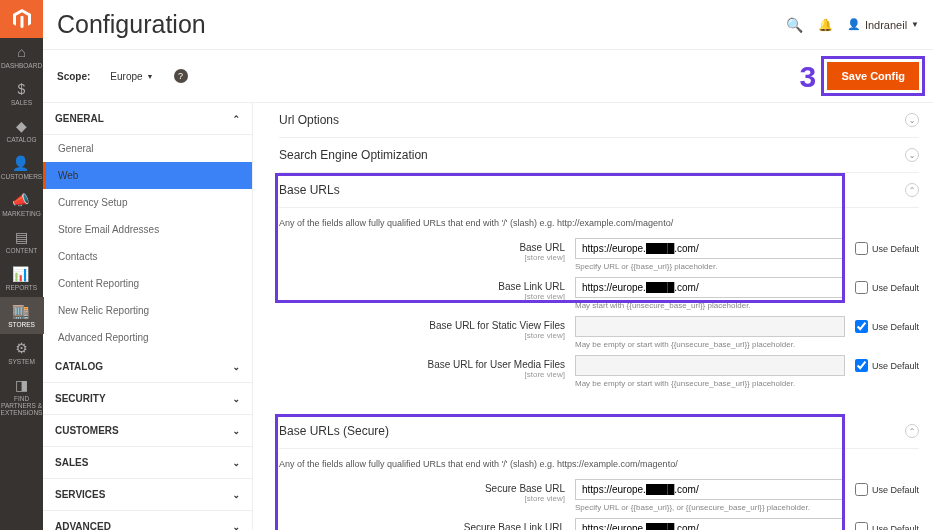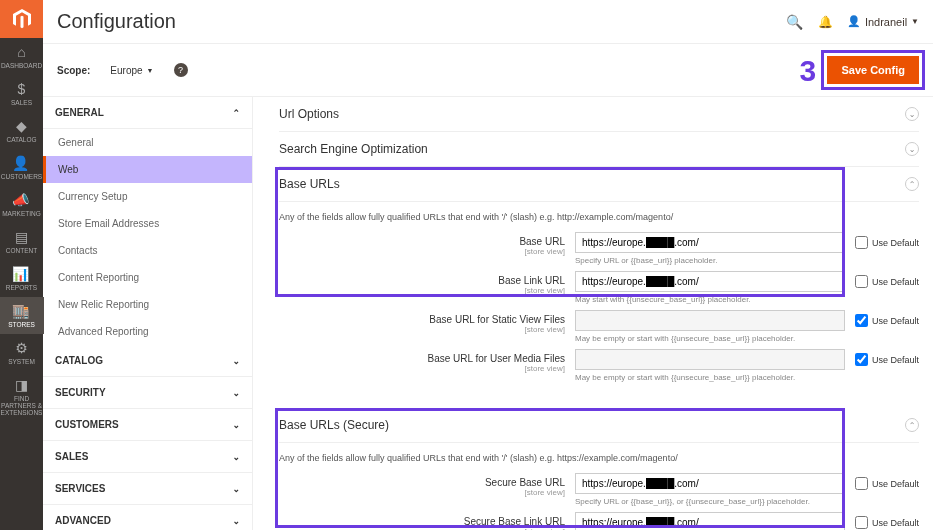--- a/index.html
+++ b/index.html
@@ -5,37 +5,37 @@
 * { box-sizing: border-box; margin: 0; padding: 0; }
 body { font-family: 'Helvetica Neue', Arial, sans-serif; font-size: 12px; color: #333; background: #fff; }
 .app { display: flex; width: 933px; height: 530px; overflow: hidden; }
 .navbar { width: 43px; background: #373330; display: flex; flex-direction: column; align-items: center; }
 .navbar .logo { width: 43px; height: 38px; background: #ef672f; display: flex; align-items: center; justify-content: center; color: #fff; font-size: 20px; }
 .navbar .nav-item { display: flex; flex-direction: column; align-items: center; padding: 6px 2px; color: #aaa; font-size: 6.5px; text-align: center; cursor: pointer; }
 .navbar .nav-item.active { background: #524d49; color: #fff; }
 .navbar .nav-item .ico { font-size: 14px; margin-bottom: 2px; }
 .main { flex: 1; display: flex; flex-direction: column; overflow: hidden; }
 .header { display: flex; align-items: center; justify-content: space-between; padding: 10px 14px; }
-.header h1 { font-size: 20px; font-weight: 400; }
+.header h1 { font-size: 25px; font-weight: 400; }
 .header .right { display: flex; align-items: center; gap: 14px; color: #41362f; }
 .header .user { display: flex; align-items: center; gap: 4px; font-size: 11px; }
 .scopebar { display: flex; align-items: center; justify-content: space-between; padding: 12px 14px; border-top: 1px solid #eee; border-bottom: 1px solid #eee; }
 .scopebar .left { display: flex; align-items: center; gap: 20px; font-size: 10px; }
 .scopebar .scope-label { font-weight: 600; }
 .scopebar .scope-select { display: flex; align-items: center; gap: 4px; font-size: 10px; }
 .scopebar .help { width: 14px; height: 14px; border-radius: 50%; background: #514943; color: #fff; display: flex; align-items: center; justify-content: center; font-size: 9px; }
 .save-wrap { position: relative; }
 .save-btn { background: #eb5202; color: #fff; border: none; padding: 8px 14px; font-size: 11px; font-weight: 600; cursor: pointer; }
 .save-highlight { position: absolute; top: -6px; left: -6px; right: -6px; bottom: -6px; border: 3px solid #6b3be0; pointer-events: none; }
 .annotation-3 { position: absolute; left: -28px; top: -2px; font-size: 30px; font-weight: 700; color: #6b3be0; }
 .content { flex: 1; display: flex; overflow: hidden; gap: 12px; }
 .sidebar { width: 210px; border-right: 1px solid #eee; overflow-y: auto; }
 .sidebar .section-head { display: flex; align-items: center; justify-content: space-between; padding: 10px 12px; font-size: 10px; font-weight: 600; border-bottom: 1px solid #eee; cursor: pointer; text-transform: uppercase; }
 .sidebar .sub-item { padding: 8px 12px; font-size: 10px; color: #666; cursor: pointer; border-left: 3px solid transparent; }
-.sidebar .sub-item.active { color: #333; border-left: 3px solid #eb5202; background: #c4b5fd; }
+.sidebar .sub-item.active { color: #333; border-left: 3px solid #eb5202; background: #3b82f6; }
 .panel { flex: 1; overflow-y: auto; padding: 0 14px 20px 14px; position: relative; }
 .panel-section-head { display: flex; align-items: center; justify-content: space-between; padding: 10px 0; border-bottom: 1px solid #eee; font-size: 12px; font-weight: 400; cursor: pointer; }
 .panel-section-head .chev { width: 14px; height: 14px; border: 1px solid #ccc; border-radius: 50%; display: flex; align-items: center; justify-content: center; font-size: 8px; color: #888; }
 .panel-body { padding: 10px 0; }
 .desc { font-size: 9px; color: #555; margin-bottom: 10px; }
 .field-row { display: flex; align-items: flex-start; margin-bottom: 6px; justify-content: flex-end; }
 .field-label { width: 210px; text-align: right; padding-right: 10px; font-size: 10px; padding-top: 4px; }
 .field-label .sub { display: block; font-size: 8px; color: #999; }
 .field-input { width: 270px; }
 .field-input input { width: 100%; padding: 4px 6px; font-size: 10px; border: 1px solid #ccc; }

